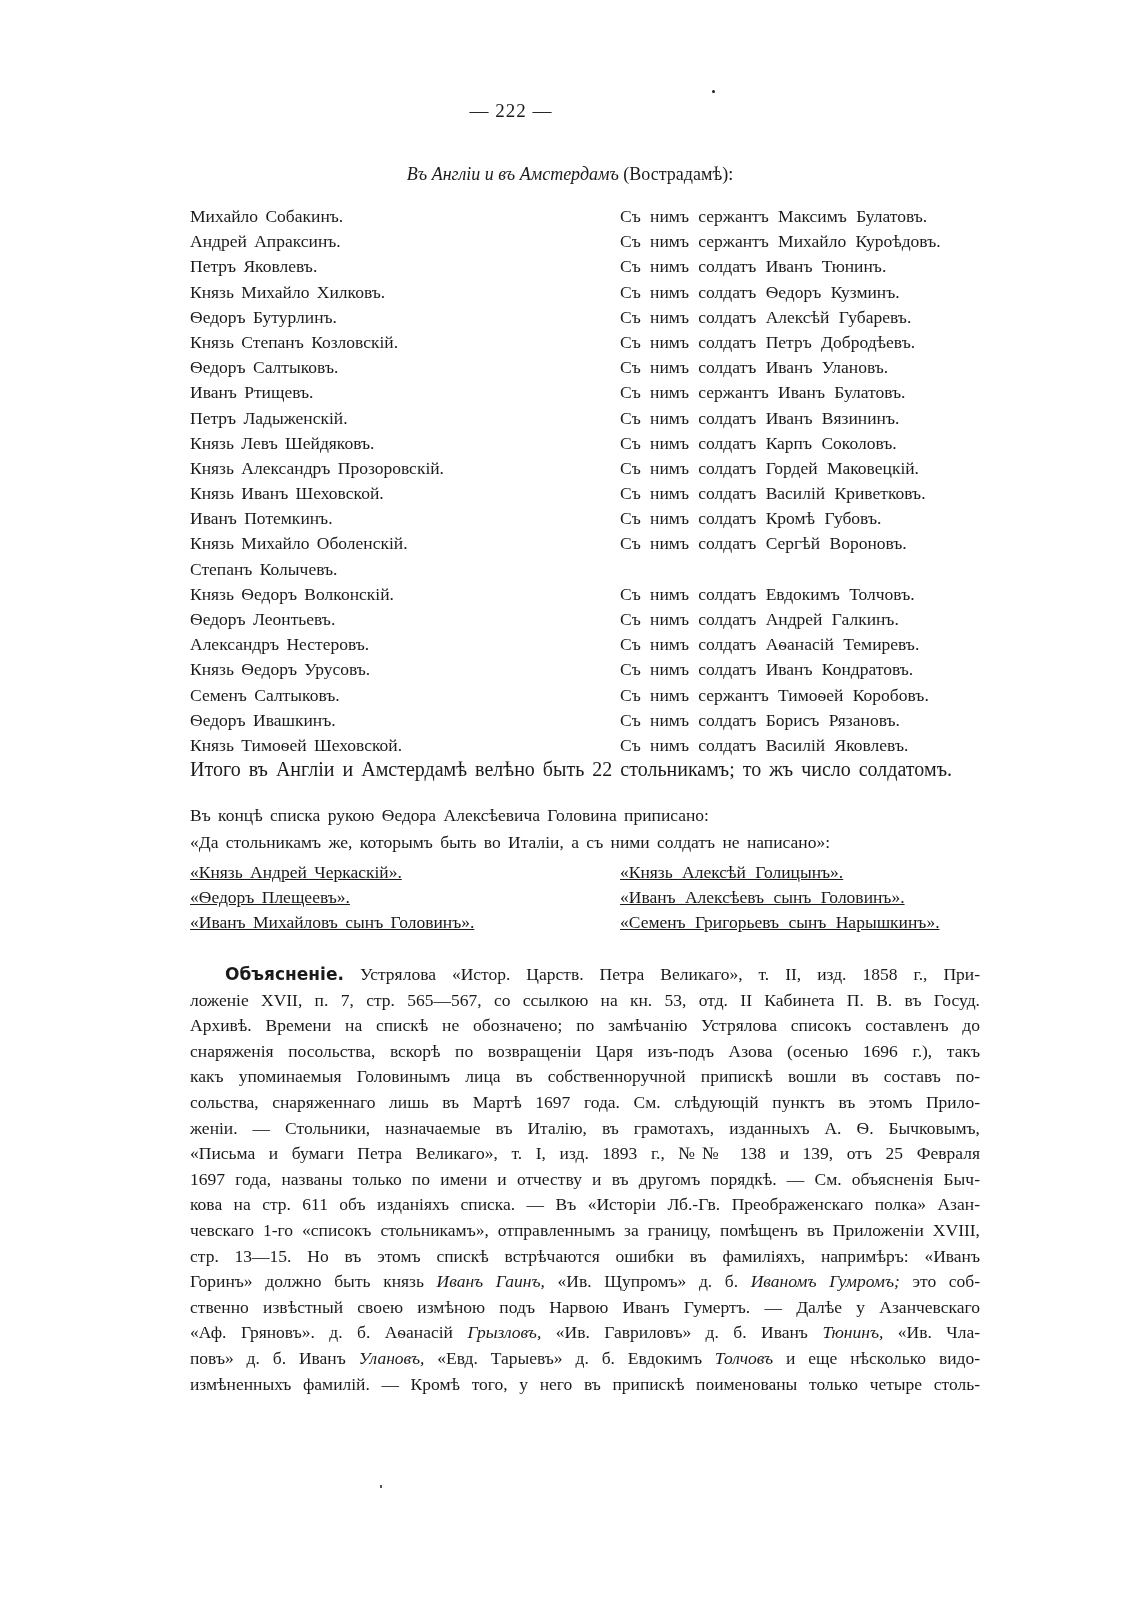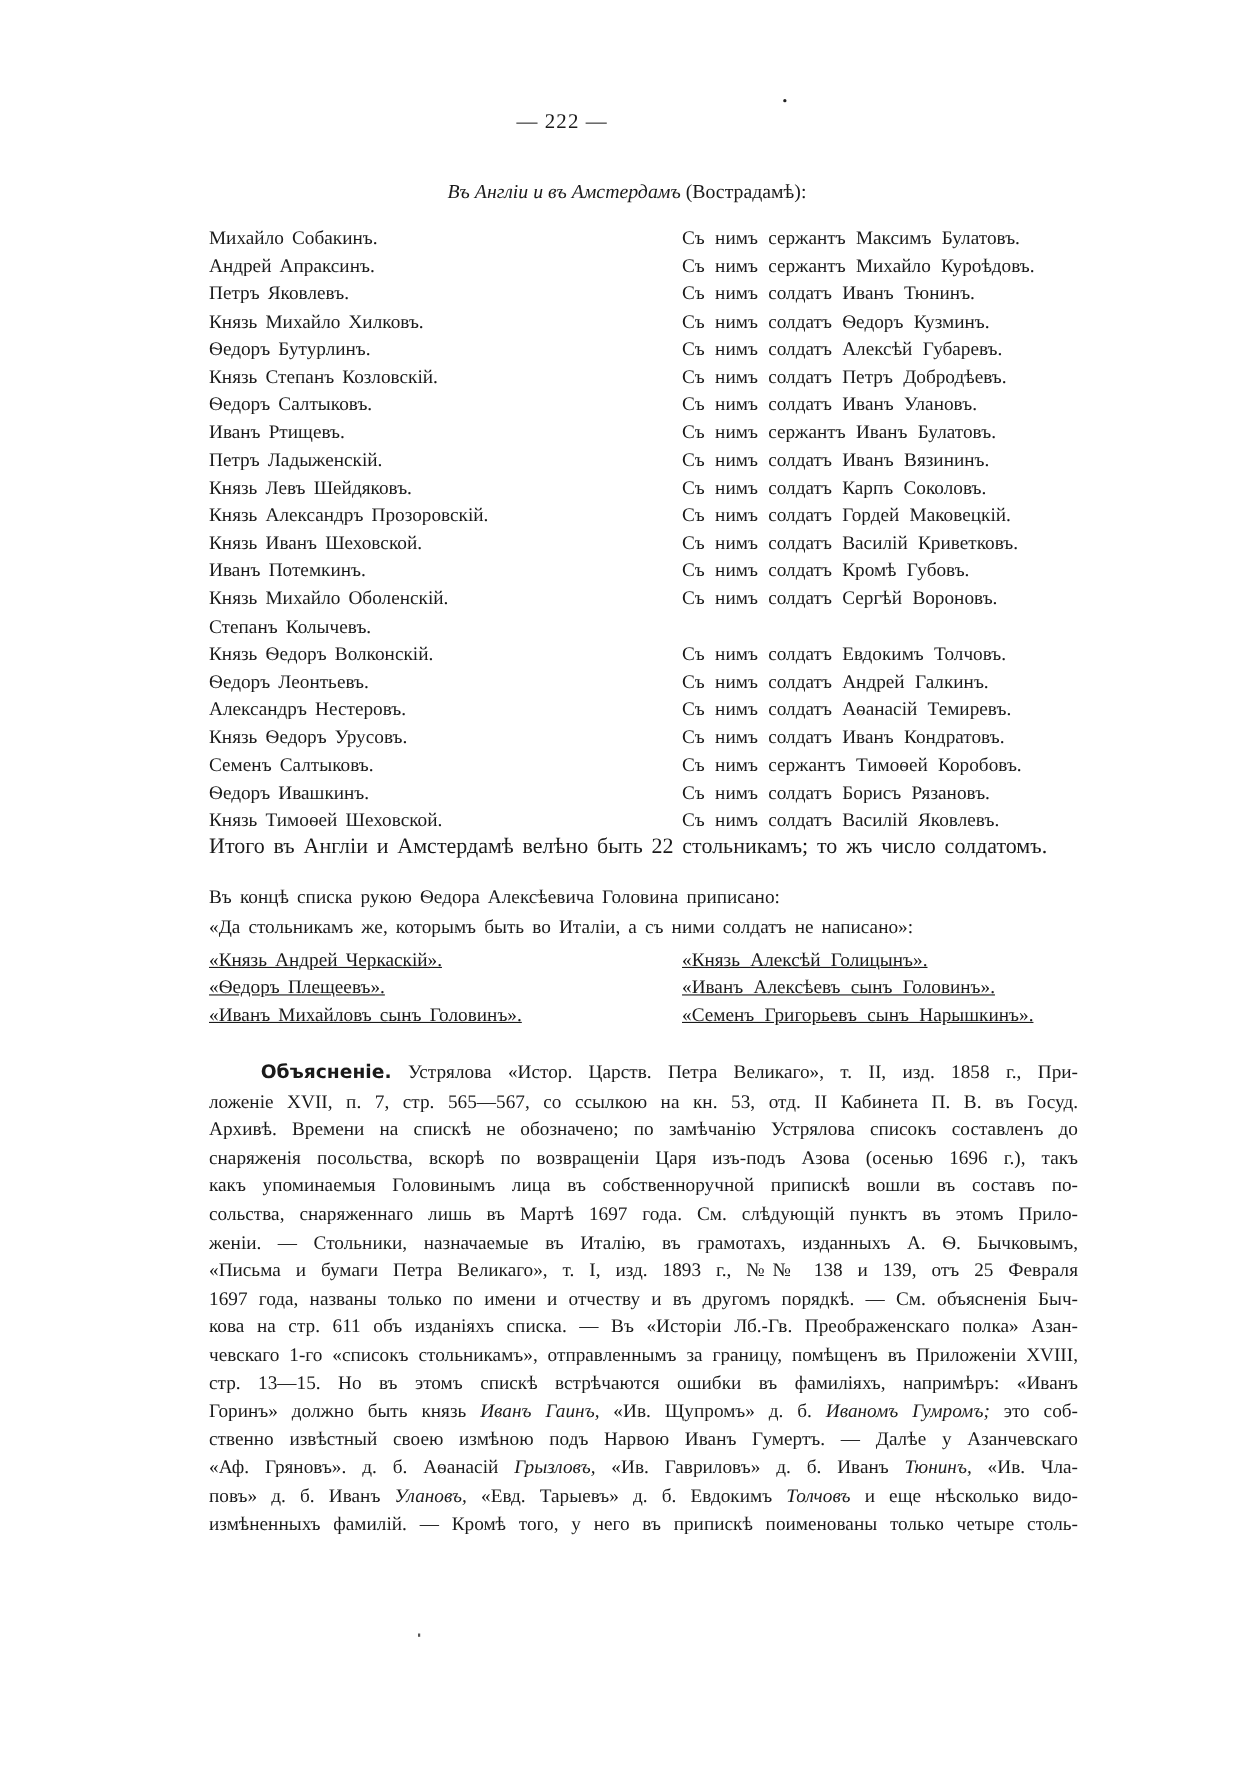--- a/index.html
+++ b/index.html
@@ -27,21 +27,21 @@
     .quote { position: absolute; top: 832px; left: 190px; font-size: 17.5px; word-spacing: 3px; white-space: nowrap; }
     .quoted-list { position: absolute; top: 860px; left: 190px; width: 800px; text-decoration: underline; }
     .quoted-list .row .l { width: 430px; }
     .explanation {
       position: absolute; top: 962px; left: 190px; width: 790px;
       font-size: 17.5px; line-height: 25.6px; text-align: justify;
       word-spacing: 2px;
     }
     .explanation .line { display: block; text-align: justify; text-align-last: justify; white-space: nowrap; }
     .explanation .line.first { padding-left: 0; }
-    .expl-title { font-family: "DejaVu Sans", "Liberation Sans", sans-serif; font-weight: bold; font-size: 17px; margin-left: 12px; }
+    .expl-title { font-family: "DejaVu Sans", "Liberation Sans", sans-serif; font-weight: bold; font-size: 17px; }
     .explanation i { font-style: italic; }
     .mark { position: absolute; top: 1485px; left: 380px; width: 2px; height: 3px; background:#555; }
   </style>
 </head>
 <body>
 
 <div class="dot"></div>
 <div class="page-number">— 222 —</div>
 
 <div class="heading">

